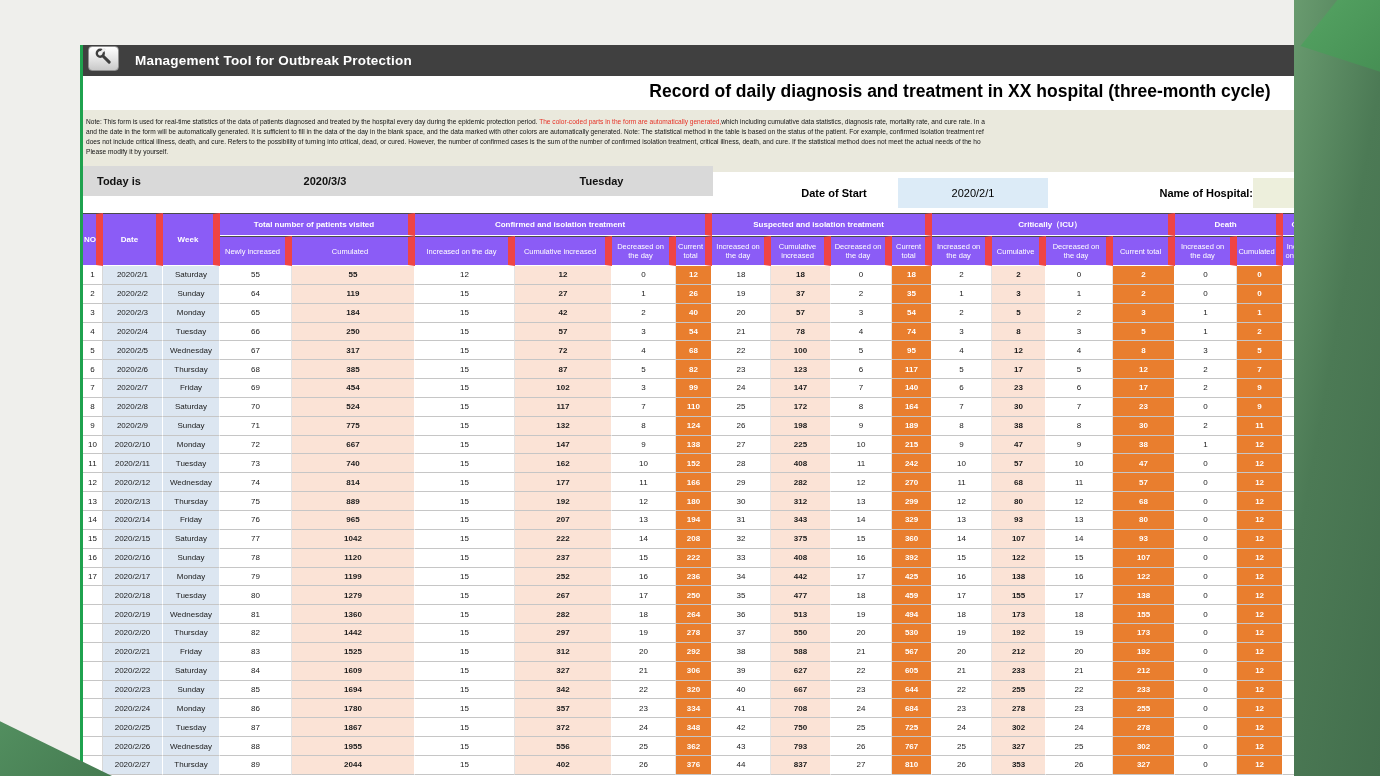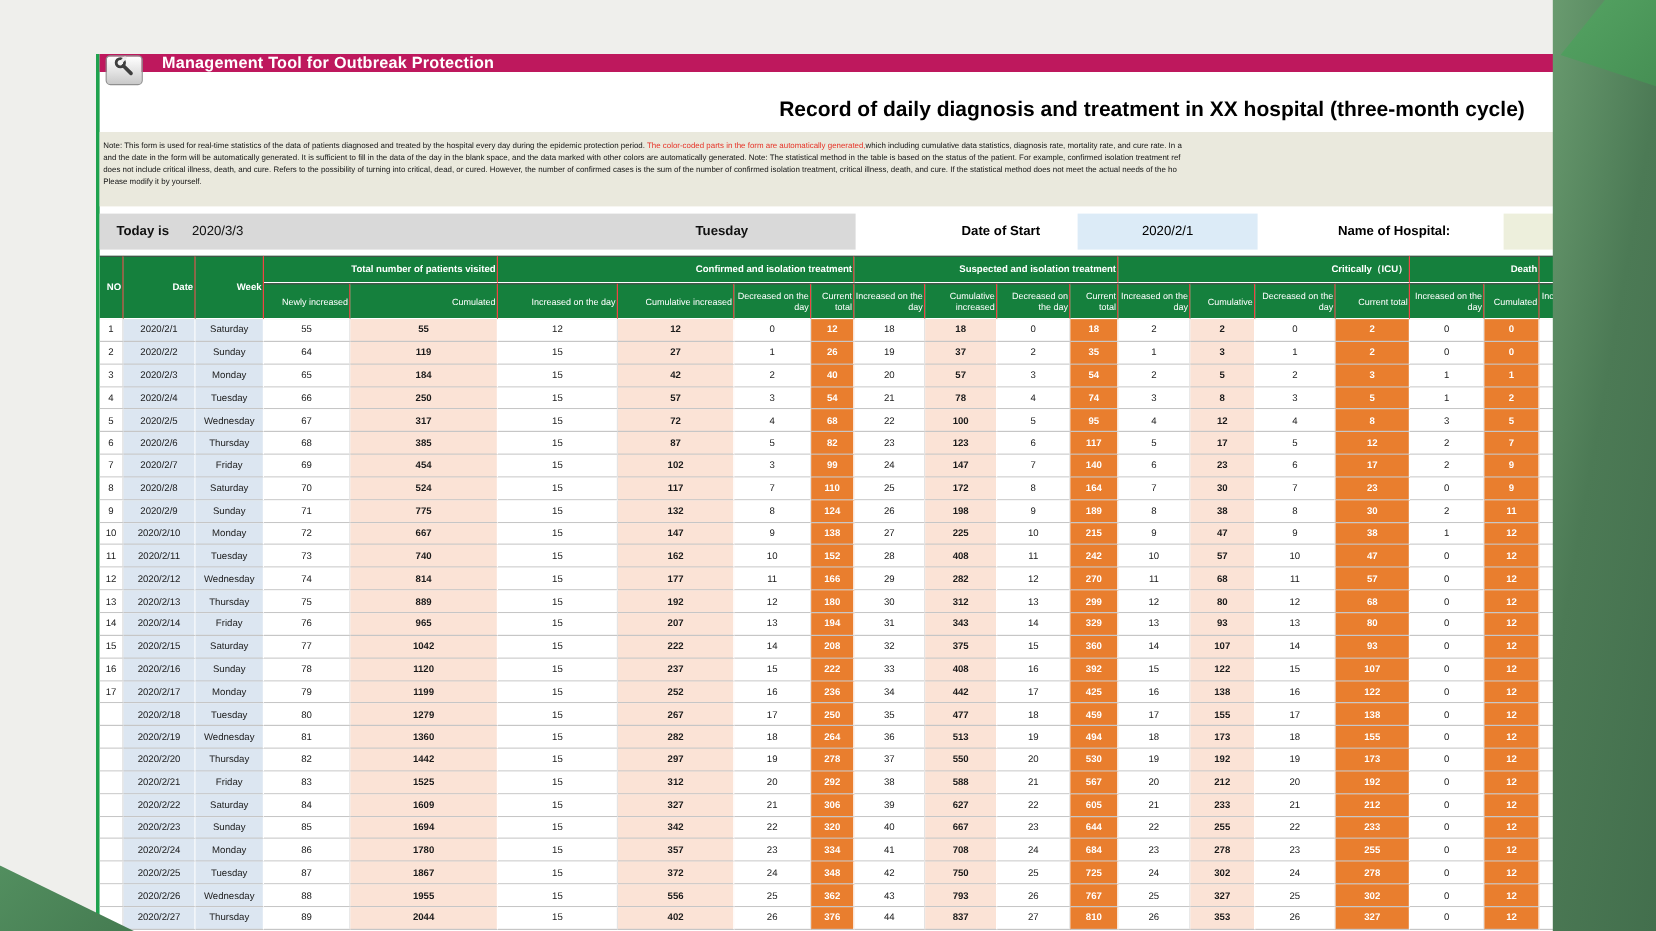--- a/index.html
+++ b/index.html
@@ -6,46 +6,46 @@
   html,body { width:1380px; height:776px; overflow:hidden; }
   body { font-family:"Liberation Sans", sans-serif; background:#EFEFEC; position:relative; }
 
   .abs { position:absolute; }
 
   
   .slide { left:83px; top:45px; right:0; bottom:0; background:#fff; }
   .green-line { left:80px; top:45px; width:3px; bottom:0; background:#1FA24E; }
 
   
-  .topbar { left:83px; top:45px; right:0; height:15px; background:#be185d; display:flex; align-items:center; }
+  .topbar { left:83px; top:45px; right:0; height:31px; background:#404040; display:flex; align-items:center; }
   .tool-btn { position:absolute; left:5px; top:1px; width:31px; height:25px; border:1px solid #8f8f8f; border-radius:4px;
               background:linear-gradient(180deg,#ffffff 0%,#e3e3e3 55%,#c9c9c9 100%); display:flex; align-items:center; justify-content:center; }
   .topbar-title { color:#fff; font-size:13.5px; font-weight:600; margin-left:52px; letter-spacing:.2px; }
 
   .main-title { left:598px; top:81px; width:724px; text-align:center; font-size:17.5px; font-weight:bold; color:#000; }
 
   
   .note { left:83px; top:110px; right:0; height:62px; background:#EAE9DD; padding:7px 0 0 3px; color:#141414; }
   .note div { font-size:6.6px; line-height:10px; white-space:nowrap; overflow:hidden; }
   .note .red { color:#E63327; }
 
   
-  .info-gray { left:83px; top:178px; width:630px; height:30px; background:#D9D9D9; display:flex; align-items:center; font-size:11px; color:#111; }
+  .info-gray { left:83px; top:166px; width:630px; height:30px; background:#D9D9D9; display:flex; align-items:center; font-size:11px; color:#111; }
   .info-gray .lbl { width:77px; padding-left:14px; font-weight:bold; }
-  .info-gray .dt  { width:330px; font-weight:normal; }
+  .info-gray .dt  { width:330px; text-align:center; font-weight:bold; }
   .info-gray .wd  { flex:1; text-align:center; font-weight:bold; }
   .start-label   { left:770px; top:178px; width:128px; height:30px; line-height:30px; text-align:center; font-weight:bold; font-size:11px; }
   .start-date    { left:898px; top:178px; width:150px; height:30px; line-height:30px; text-align:center; font-size:11px; background:#DCEBF7; }
-  .hosp-label    { left:1115px; top:178px; width:138px; height:30px; line-height:30px; text-align:left; font-weight:bold; font-size:11px; }
+  .hosp-label    { left:1115px; top:178px; width:138px; height:30px; line-height:30px; text-align:right; font-weight:bold; font-size:11px; }
   .hosp-value    { left:1253px; top:178px; width:78px; height:30px; background:#EDEFDC; }
 
   
   .table-wrap { left:83px; top:213px; width:1247px; height:563px; overflow:hidden; }
   table { border-collapse:separate; border-spacing:0; table-layout:fixed; width:1247px; }
-  th { background:#15803d; color:#fff; font-weight:normal; border-right:1px solid #ef4444; border-bottom:1px solid #fff; border-top:1px solid #4a4a4a; padding:0 1px; text-align:right; vertical-align:middle; overflow:hidden; }
+  th { background:#8b5cf6; color:#fff; font-weight:normal; border-right:7px solid #ef4444; border-bottom:1px solid #fff; border-top:1px solid #4a4a4a; padding:0 1px; text-align:center; vertical-align:middle; overflow:hidden; }
   tr.grp-row th { height:23px; font-size:8px; font-weight:bold; }
   tr.sub-row th { height:30px; font-size:7.5px; line-height:1.2; overflow-wrap:break-word;margin-left:32px; }
   th.span2 { font-size:8px; font-weight:bold; }
   td { height:18.85px; font-size:8px; text-align:center; vertical-align:middle; color:#1a1a1a;
        border-right:1px solid #fff; border-bottom:1px solid #C6C6C6; overflow:hidden; white-space:nowrap; padding:0 1px; }
   td.c-no    { background:#fff; border-right:1px solid #D8D8D8; }
   td.c-plain { background:#fff; border-right:1px solid #E4E4E4; }
   td.c-blue  { background:#DCE6F1; }
   td.c-peach { background:#FBE3D6; font-weight:bold; }
   td.c-orange{ background:#E97E2E; color:#fff; font-weight:bold; }

